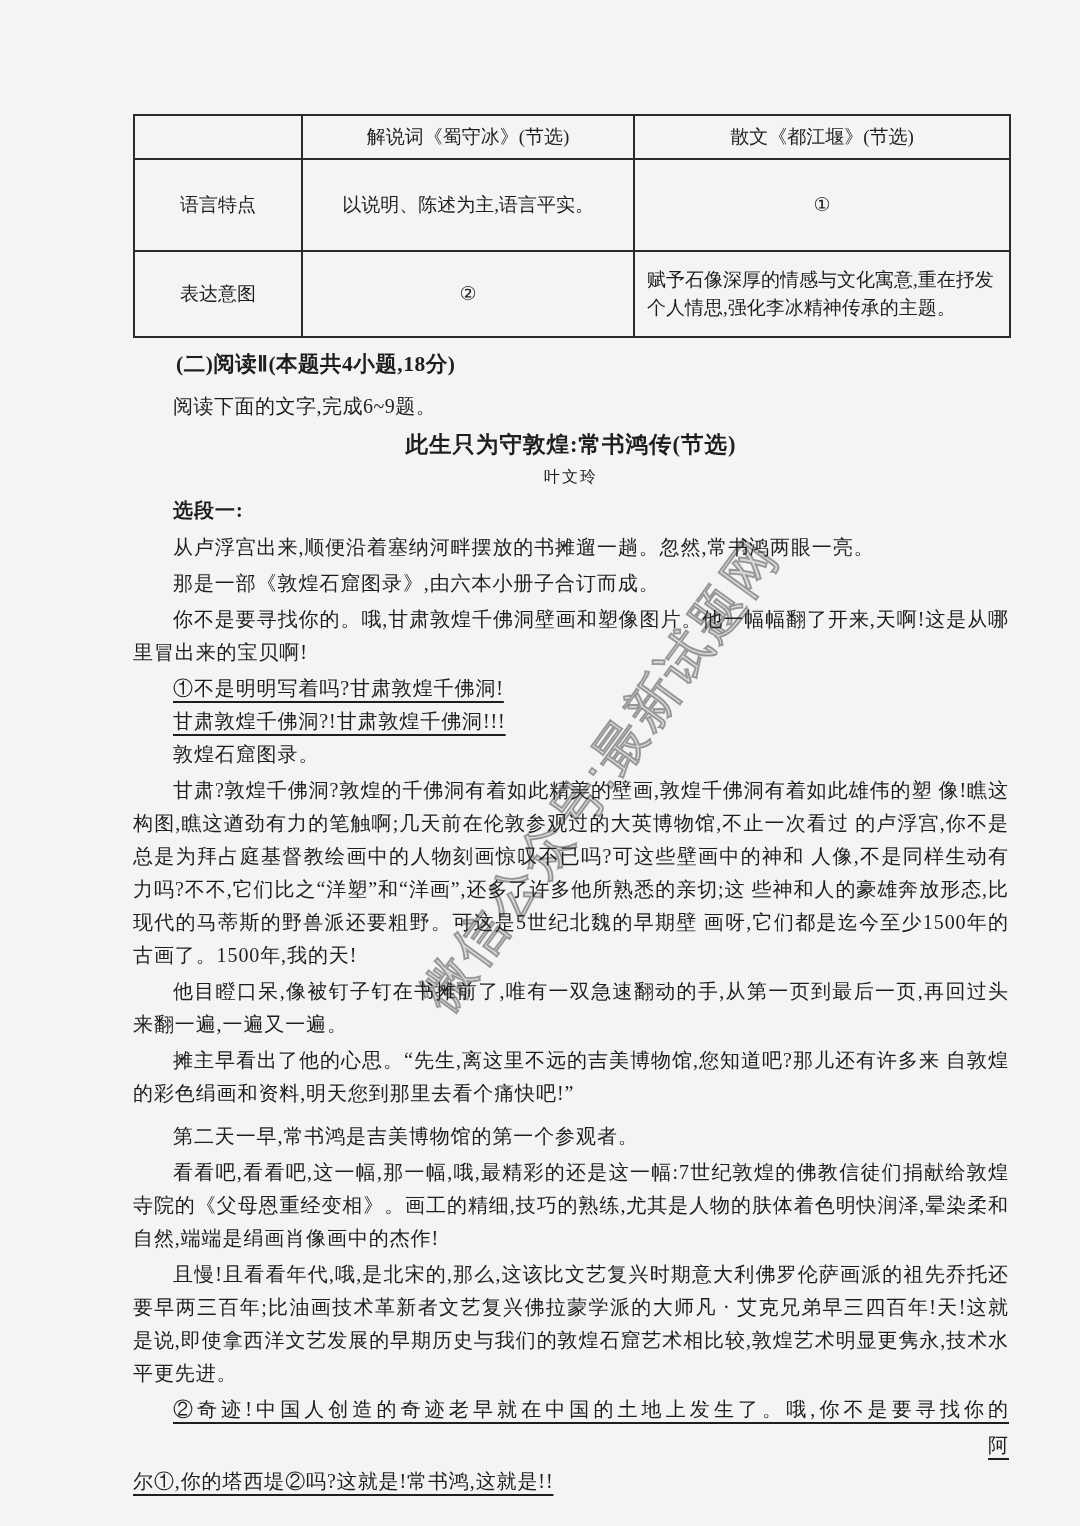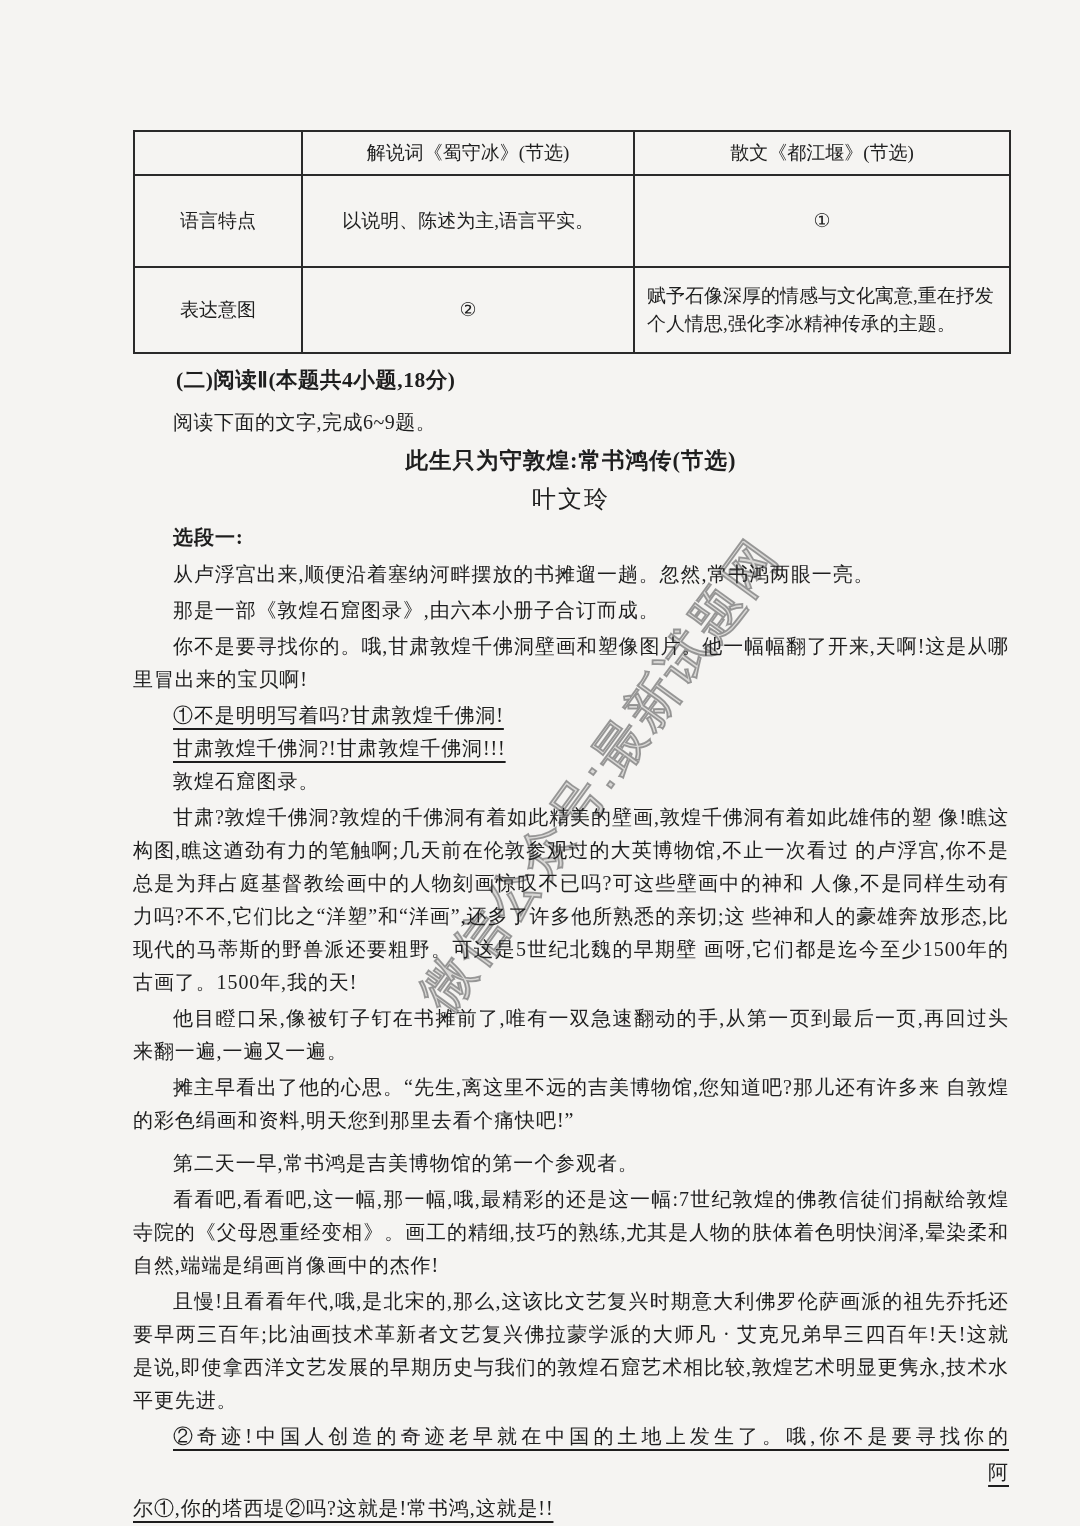--- a/index.html
+++ b/index.html
@@ -11,21 +11,21 @@
     height: 1526px;
     background: #f5f4f2;
     font-family: "Liberation Serif", serif;
     color: #1e1e1e;
     position: relative;
     overflow: hidden;
   }
   .content {
     position: absolute;
     left: 133px;
-    top: 130px;
+    top: 114px;
     width: 876px;
     z-index: 2;
   }
   
   table.cmp {
     border-collapse: collapse;
     width: 100%;
     table-layout: fixed;
   }
   table.cmp td {
@@ -60,21 +60,21 @@
   }
   .title {
     text-align: center;
     font-weight: bold;
     font-size: 22.5px;
     margin: 9px 0 0 0;
     letter-spacing: 1px;
   }
   .author {
     text-align: center;
-    font-size: 24px;
+    font-size: 16px;
     margin: 7px 0 0 0;
     letter-spacing: 2px;
   }
   .excerpt {
     font-weight: bold;
     font-size: 20px;
     margin: 9px 0 0 0;
     text-indent: 2em;
     letter-spacing: 1px;
   }

